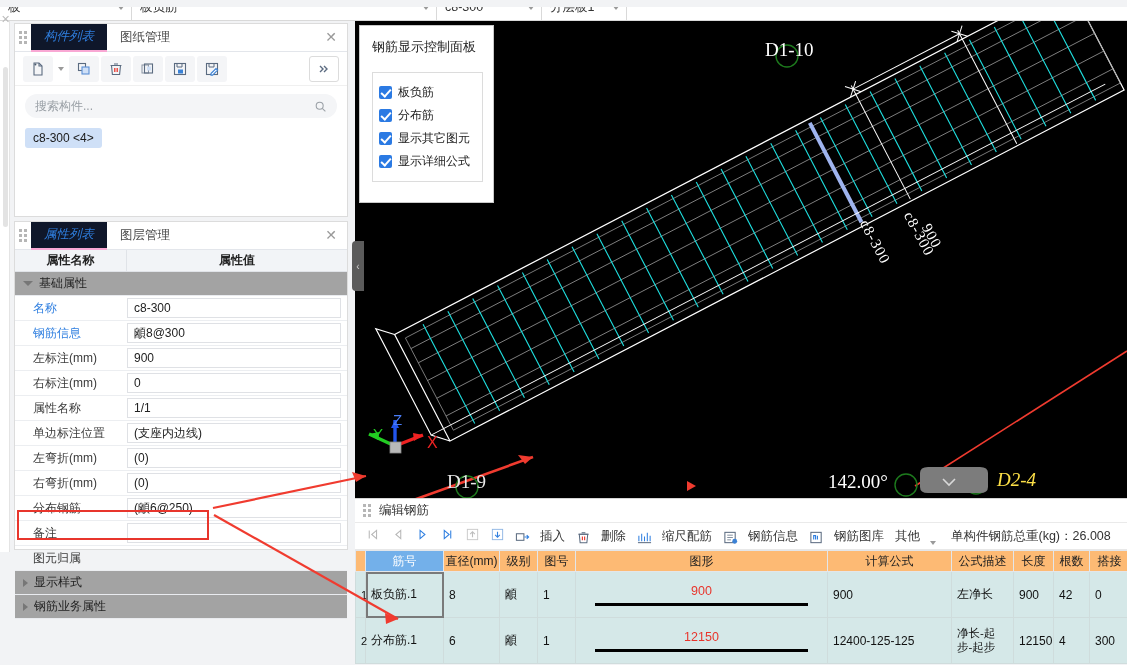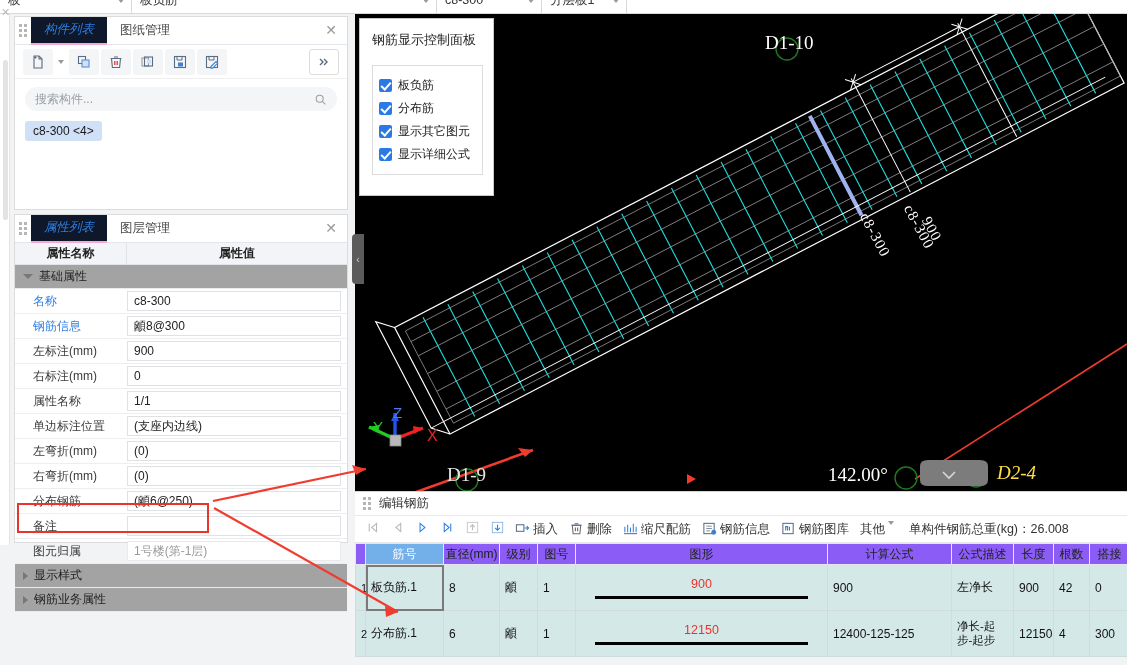--- a/index.html
+++ b/index.html
@@ -4,21 +4,21 @@
 <style>
   * { box-sizing: border-box; margin: 0; padding: 0; }
   html, body {
     width: 1127px; height: 665px;
     overflow: hidden;
     font-family: "Liberation Sans", "DejaVu Sans", sans-serif;
     font-size: 12px;
     background: #f2f3f5;
     color: #333;
   }
-  .app { position: relative; width: 1127px; height: 545px; }
+  .app { position: relative; width: 1127px; height: 545px; margin-top: 7px; }
 
   
   .top-strip {
     position: absolute; top: 0; left: 0; width: 1127px; height: 14px;
     background: #fff; border-bottom: 1px solid #d9d9d9;
     display: flex; align-items: flex-end; overflow: hidden;
   }
   .top-combo {
     height: 26px; margin-top: -12px;
     border-right: 1px solid #d9d9d9;
@@ -194,26 +194,26 @@
     height: 24px; display: flex; align-items: center; gap: 4px;
     border-bottom: 1px solid #eaeaea; padding-left: 4px;
   }
   .ed-title { font-size: 12.5px; color: #333; }
   .ed-toolbar {
     height: 27px; display: flex; align-items: center; gap: 3px; padding: 0 6px;
     font-size: 12.5px; color: #333; border-bottom: 1px solid #e8e8e8;
   }
   .nav-ico { width: 22px; text-align: center; color: #2f7fe0; font-size: 13px; }
   .nav-ico.dim { color: #c4c4c4; }
-  .ed-btn { display: flex; align-items: flex-start; gap: 3px; padding: 0 4px; white-space: nowrap; }
+  .ed-btn { display: flex; align-items: flex-end; gap: 10px; padding: 0 4px; white-space: nowrap; }
   .total-txt { margin-left: 8px; white-space: nowrap; }
 
   table.grid { width: 100%; border-collapse: collapse; table-layout: fixed; font-size: 12px; }
   table.grid th {
-    height: 21px; background: #8b5cf6; border: 1px solid #e3e6ea;
+    height: 21px; background: #fdba74; border: 1px solid #e3e6ea;
     font-weight: normal; color: #222; font-size: 12px;
   }
   table.grid th.sel { background: #73b0ea; color: #fff; }
   table.grid td {
     height: 46px; border: 1px solid #cfdcdc; background: #d5e8e8;
     padding: 0 5px; color: #111; vertical-align: middle;
   }
   td.rowno { width: 10px; background: #e9eff0; text-align: center; padding: 0; font-size: 11px; }
   td.name { background: #d5e8e8; }
   td.name.sel { outline: 2px solid #7a7a7a; outline-offset: -2px; }
@@ -394,21 +394,20 @@
       <div class="prop-row">
         <div class="k">分布钢筋</div>
         <div class="v">(䪿6@250)</div>
       </div>
       <div class="prop-row">
         <div class="k">备注</div>
         <div class="v"></div>
       </div>
       <div class="prop-row">
         <div class="k">图元归属</div>
-        <div class="v muted">1号楼(第-1层)</div>
       </div>
 
       <div class="group-row">
         <span class="tri"></span>
         <span>显示样式</span>
       </div>
       <div class="group-row">
         <span class="tri"></span>
         <span>钢筋业务属性</span>
       </div>

